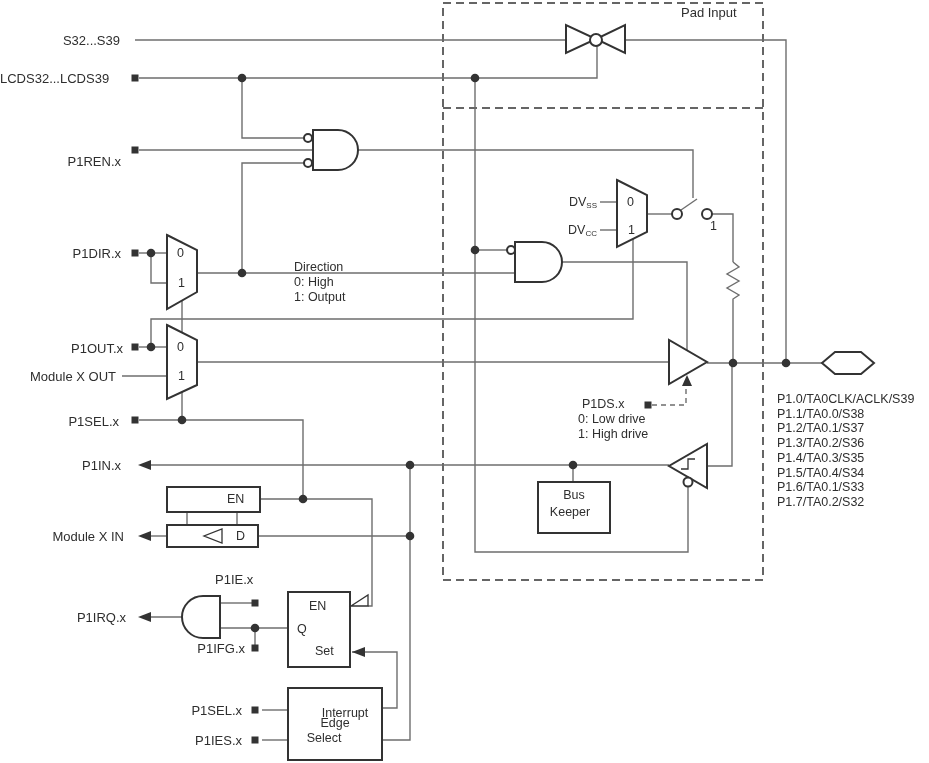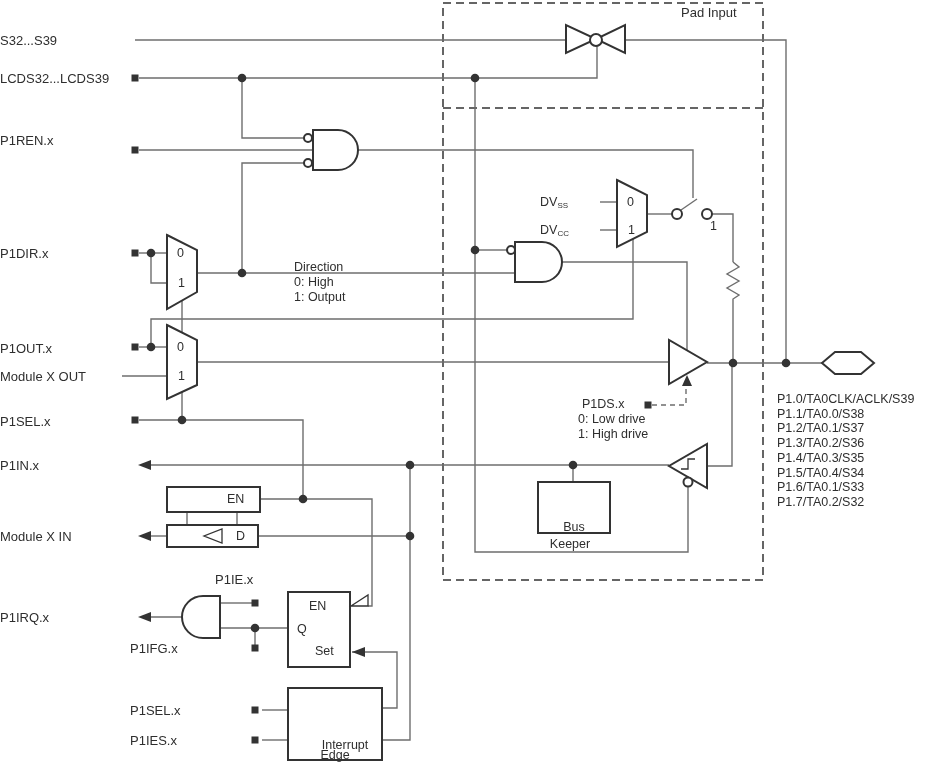--- a/index.html
+++ b/index.html
@@ -9,22 +9,22 @@
   .w   {fill:none;stroke:var(--wire);stroke-width:1.4;}
   .wd  {fill:none;stroke:var(--wire);stroke-width:1.4;stroke-dasharray:5 4;}
   .comp{fill:#ffffff;stroke:var(--component);stroke-width:2;}
   .open{fill:none;stroke:var(--component);stroke-width:1.3;}
   .dashbox{fill:none;stroke:var(--component);stroke-width:1.5;stroke-dasharray:8 5;}
   .dot {fill:var(--component);stroke:none;}
   .sq  {fill:var(--component);stroke:none;}
   .arr {fill:var(--component);stroke:none;}
   .lbl {position:absolute;font-size:13px;line-height:15px;color:var(--text);white-space:nowrap;}
   .note{position:absolute;font-size:12.5px;line-height:15px;color:var(--text);white-space:nowrap;}
-  .ra  {text-align:left;}
-  .ctr {text-align:center;margin-top:32px;}
+  .ra  {text-align:right;}
+  .ctr {text-align:center;}
   .pin {position:absolute;font-size:12.5px;line-height:14.7px;color:var(--text);white-space:nowrap;}
   sub  {font-size:8px;vertical-align:-2px;}
 </style>
 </head>
 <body>
 
 <div id="stage">
 
   <svg width="929" height="763" viewBox="0 0 929 763">
 
@@ -158,21 +158,21 @@
       <polygon class="arr" points="138,465 151,460 151,470"></polygon>
       <polygon class="arr" points="138,536 151,531 151,541"></polygon>
       <polygon class="arr" points="138,617 151,612 151,622"></polygon>
       <polygon class="arr" points="352,652 365,647 365,657"></polygon>
       <polygon class="arr" points="687,375 682,386 692,386"></polygon>
     </g>
   </svg>
 
   <div class="lbl ra" style="left:0;top:33;left:0px;top:33px;width:120px">S32...S39</div>
   <div class="lbl" style="left:0px;top:71px">LCDS32...LCDS39</div>
-  <div class="lbl ra" style="left:0px;top:133px;width:121px">P1REN.x</div>
+  <div class="lbl ra" style="left:0px;top:154px;width:121px">P1REN.x</div>
   <div class="lbl ra" style="left:0px;top:246px;width:121px">P1DIR.x</div>
   <div class="lbl ra" style="left:0px;top:341px;width:123px">P1OUT.x</div>
   <div class="lbl ra" style="left:0px;top:369px;width:116px">Module X OUT</div>
   <div class="lbl ra" style="left:0px;top:414px;width:119px">P1SEL.x</div>
   <div class="lbl ra" style="left:0px;top:458px;width:121px">P1IN.x</div>
   <div class="lbl ra" style="left:0px;top:529px;width:124px">Module X IN</div>
   <div class="lbl ra" style="left:0px;top:610px;width:126px">P1IRQ.x</div>
   <div class="lbl" style="left:215px;top:572px">P1IE.x</div>
   <div class="lbl ra" style="left:130px;top:641px;width:115px">P1IFG.x</div>
   <div class="lbl ra" style="left:130px;top:703px;width:112px">P1SEL.x</div>

